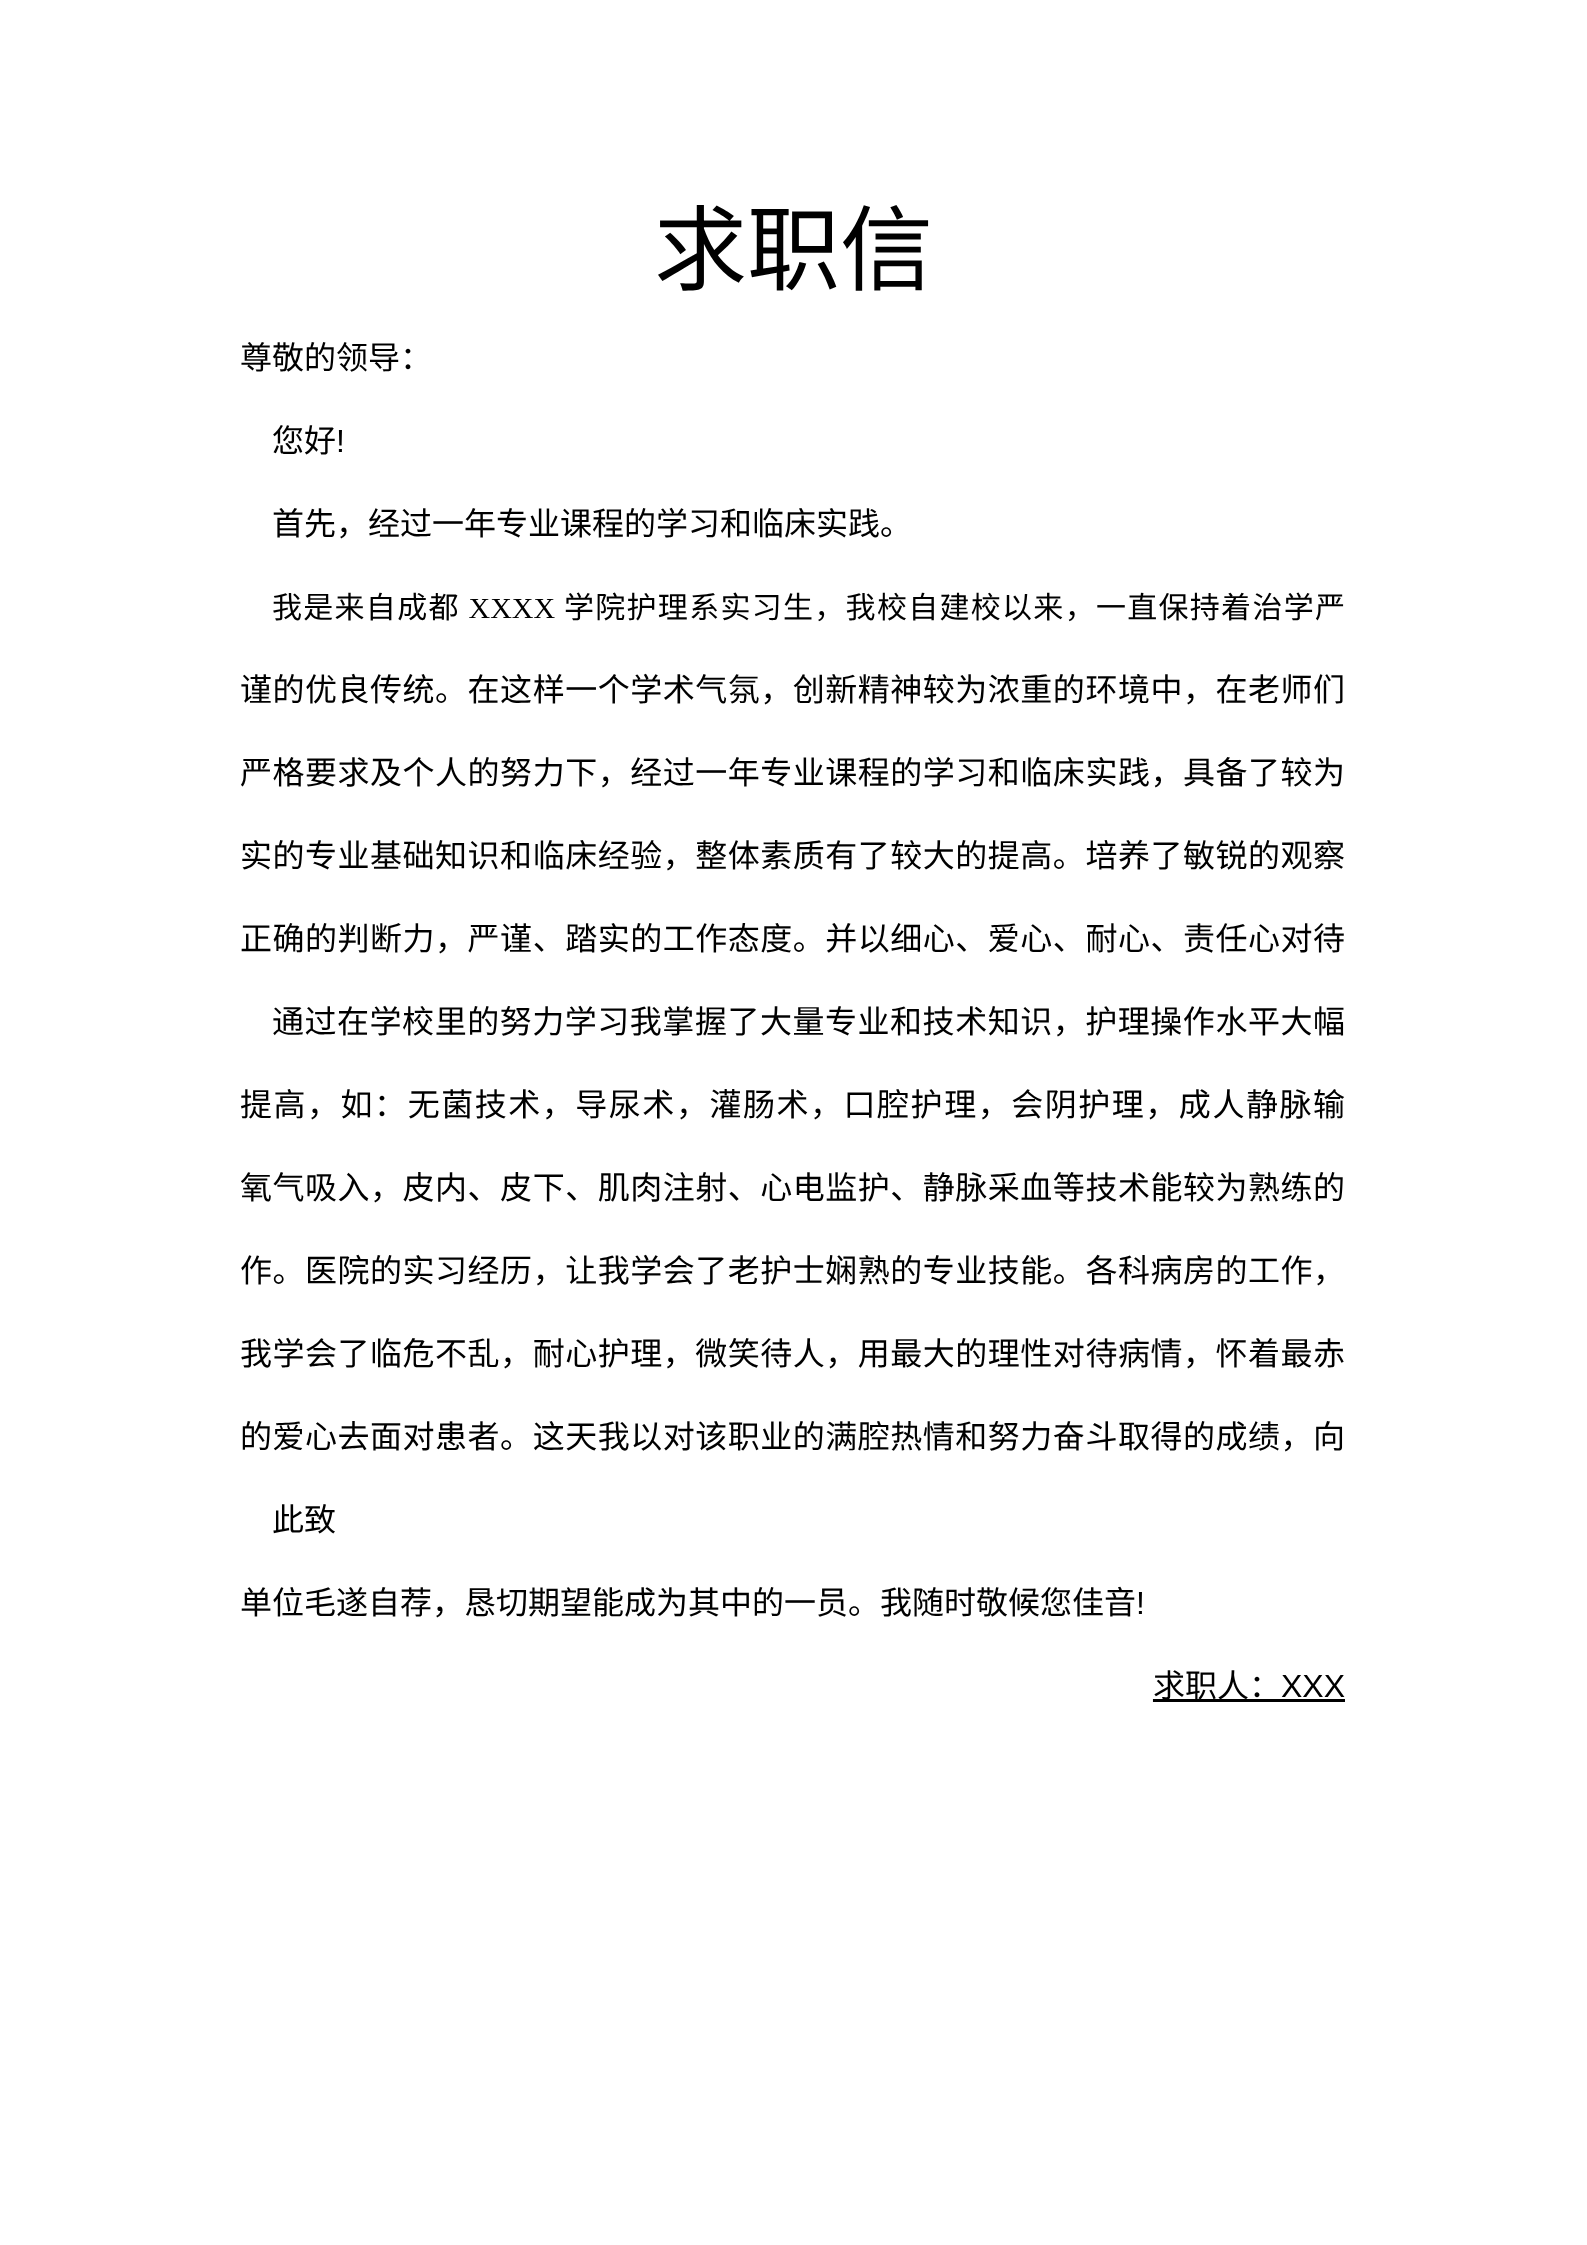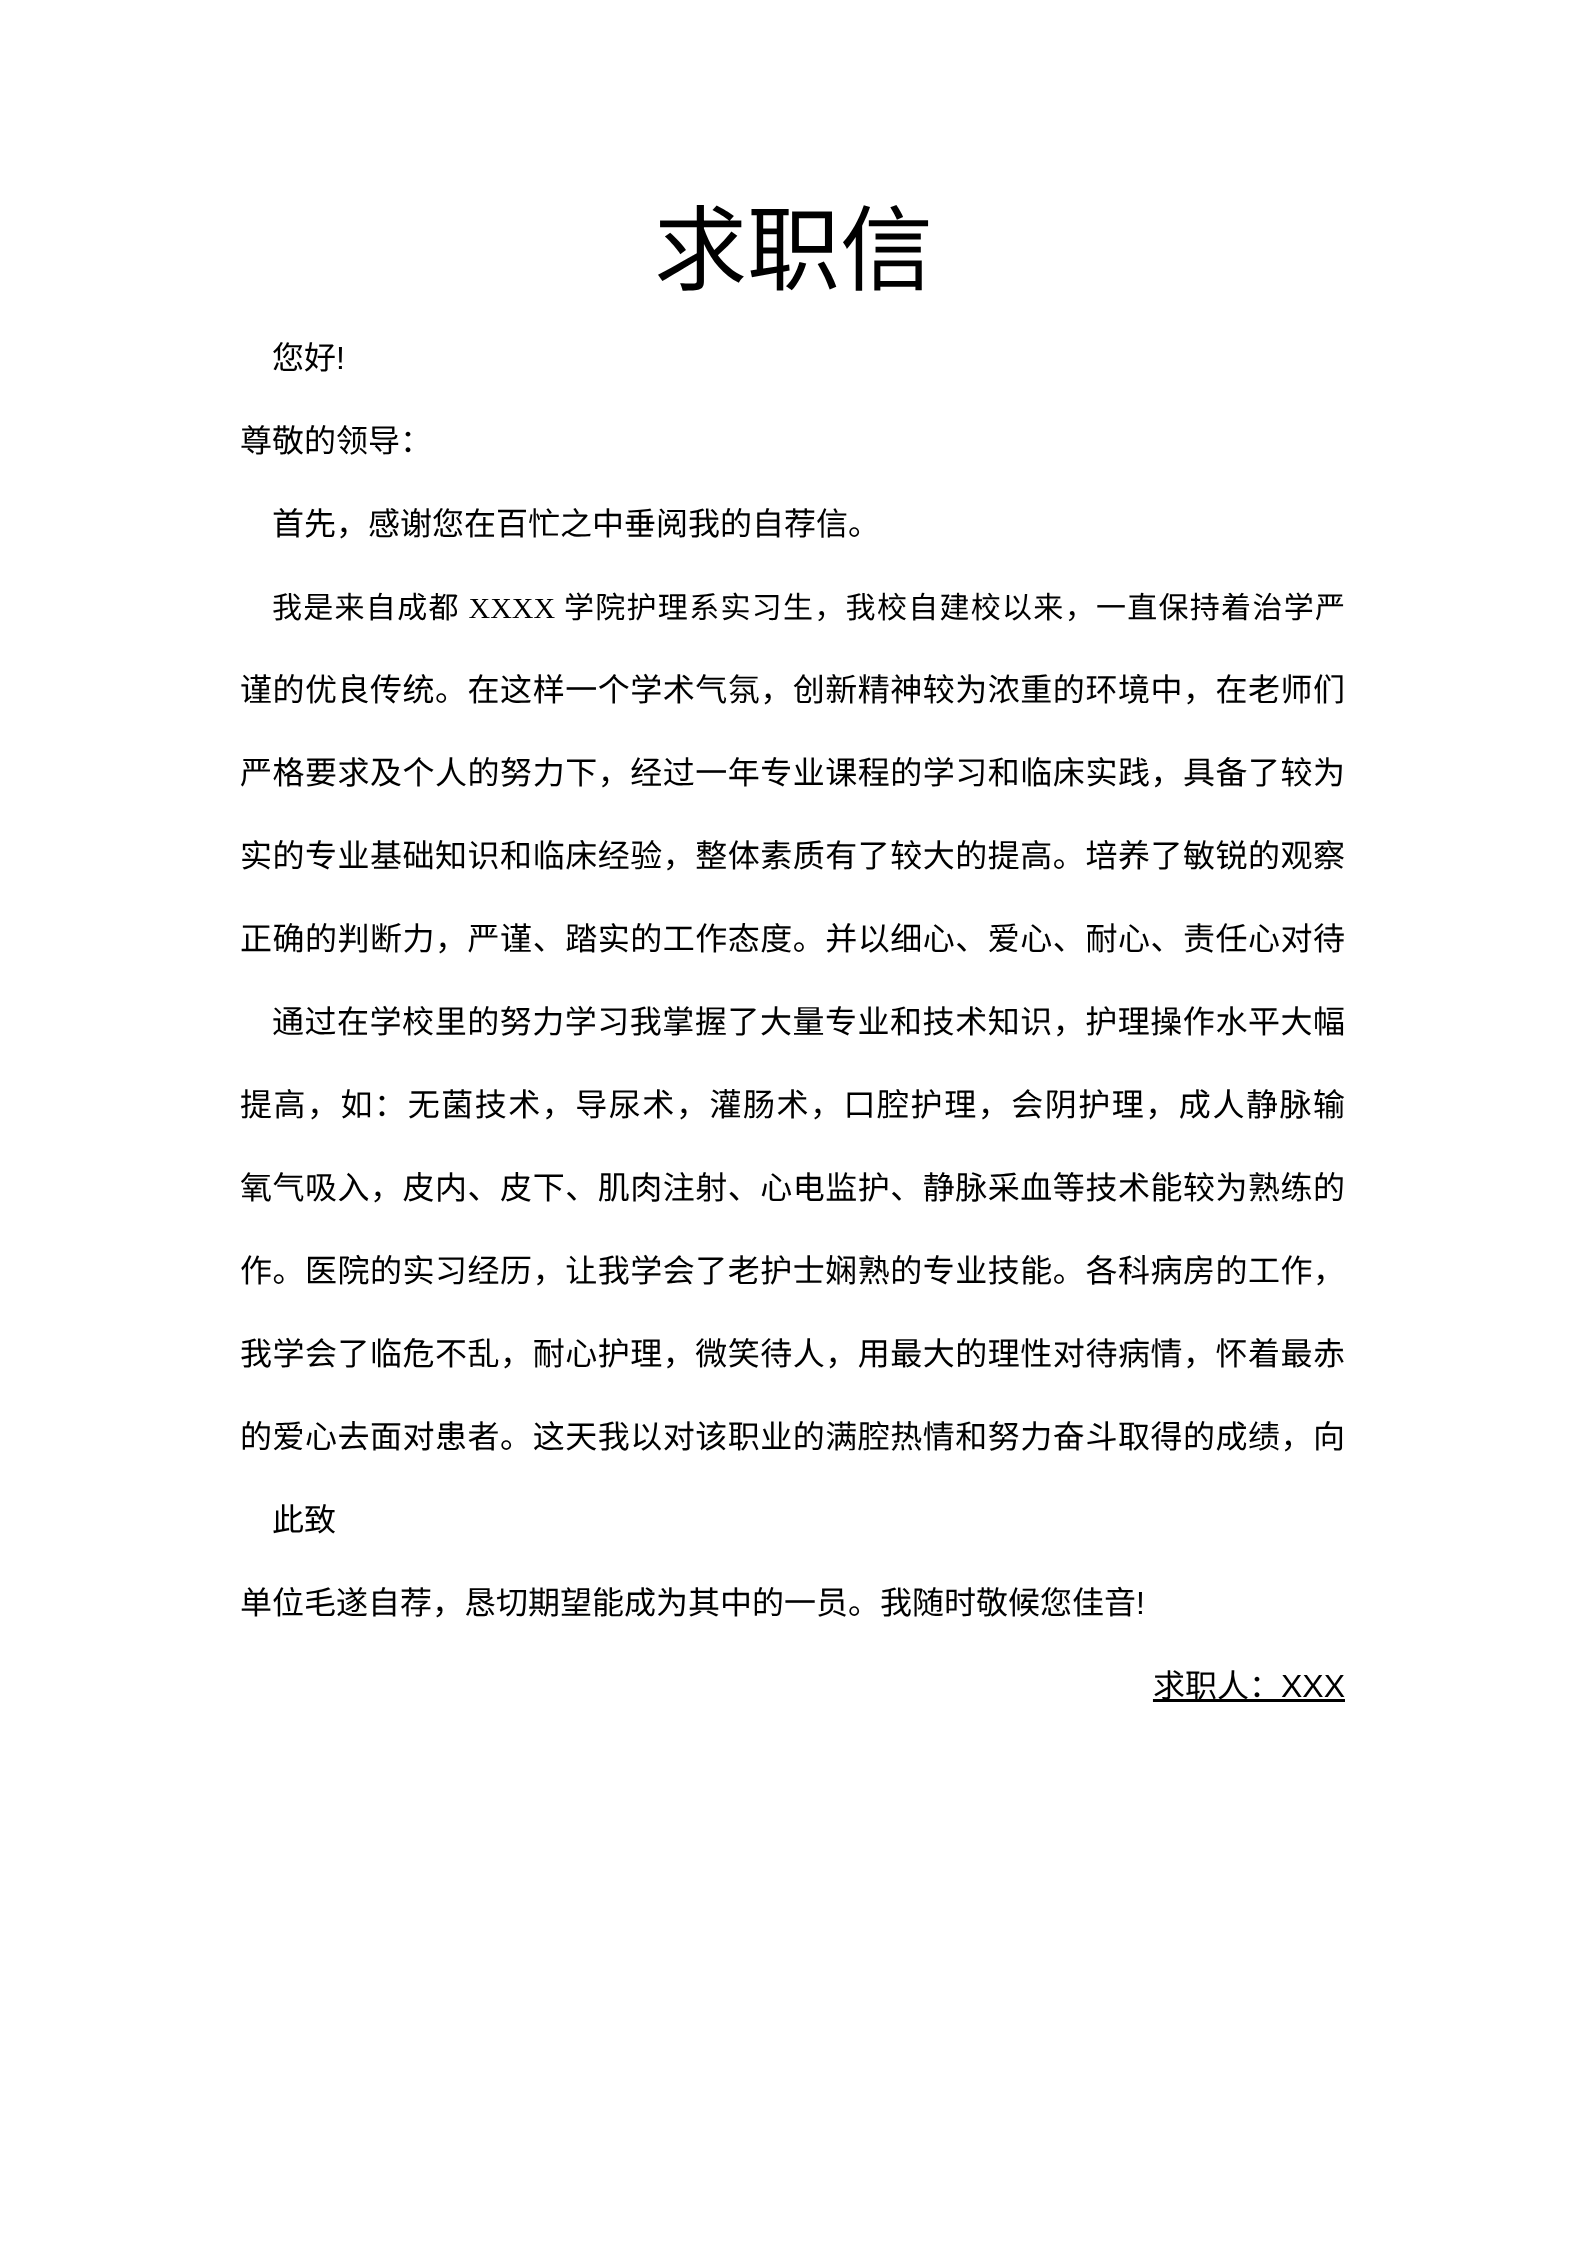--- a/index.html
+++ b/index.html
@@ -55,23 +55,23 @@
 </style>
 </head>
 <body>
 
 <div class="page">
 
   <h1 class="title">求职信</h1>
 
   <div class="content">
 
+    <div class="line">尊敬的领导：</div>
     <div class="line ind">您好!</div>
-    <div class="line">尊敬的领导：</div>
-    <div class="line ind">首先，感谢您在百忙之中垂阅我的自荐信。</div>
+    <div class="line ind">首先，经过一年专业课程的学习和临床实践。</div>
 
     <div class="line ind just tight">我是来自成都 XXXX 学院护理系实习生，我校自建校以来，一直保持着治学严</div>
     <div class="line just">谨的优良传统。在这样一个学术气氛，创新精神较为浓重的环境中，在老师们的</div>
     <div class="line just">严格要求及个人的努力下，经过一年专业课程的学习和临床实践，具备了较为扎</div>
     <div class="line just">实的专业基础知识和临床经验，整体素质有了较大的提高。培养了敏锐的观察力。</div>
     <div class="line just">正确的判断力，严谨、踏实的工作态度。并以细心、爱心、耐心、责任心对待患</div>
 
     <div class="line ind just">通过在学校里的努力学习我掌握了大量专业和技术知识，护理操作水平大幅度</div>
     <div class="line just">提高，如：无菌技术，导尿术，灌肠术，口腔护理，会阴护理，成人静脉输液，</div>
     <div class="line just">氧气吸入，皮内、皮下、肌肉注射、心电监护、静脉采血等技术能较为熟练的操</div>

